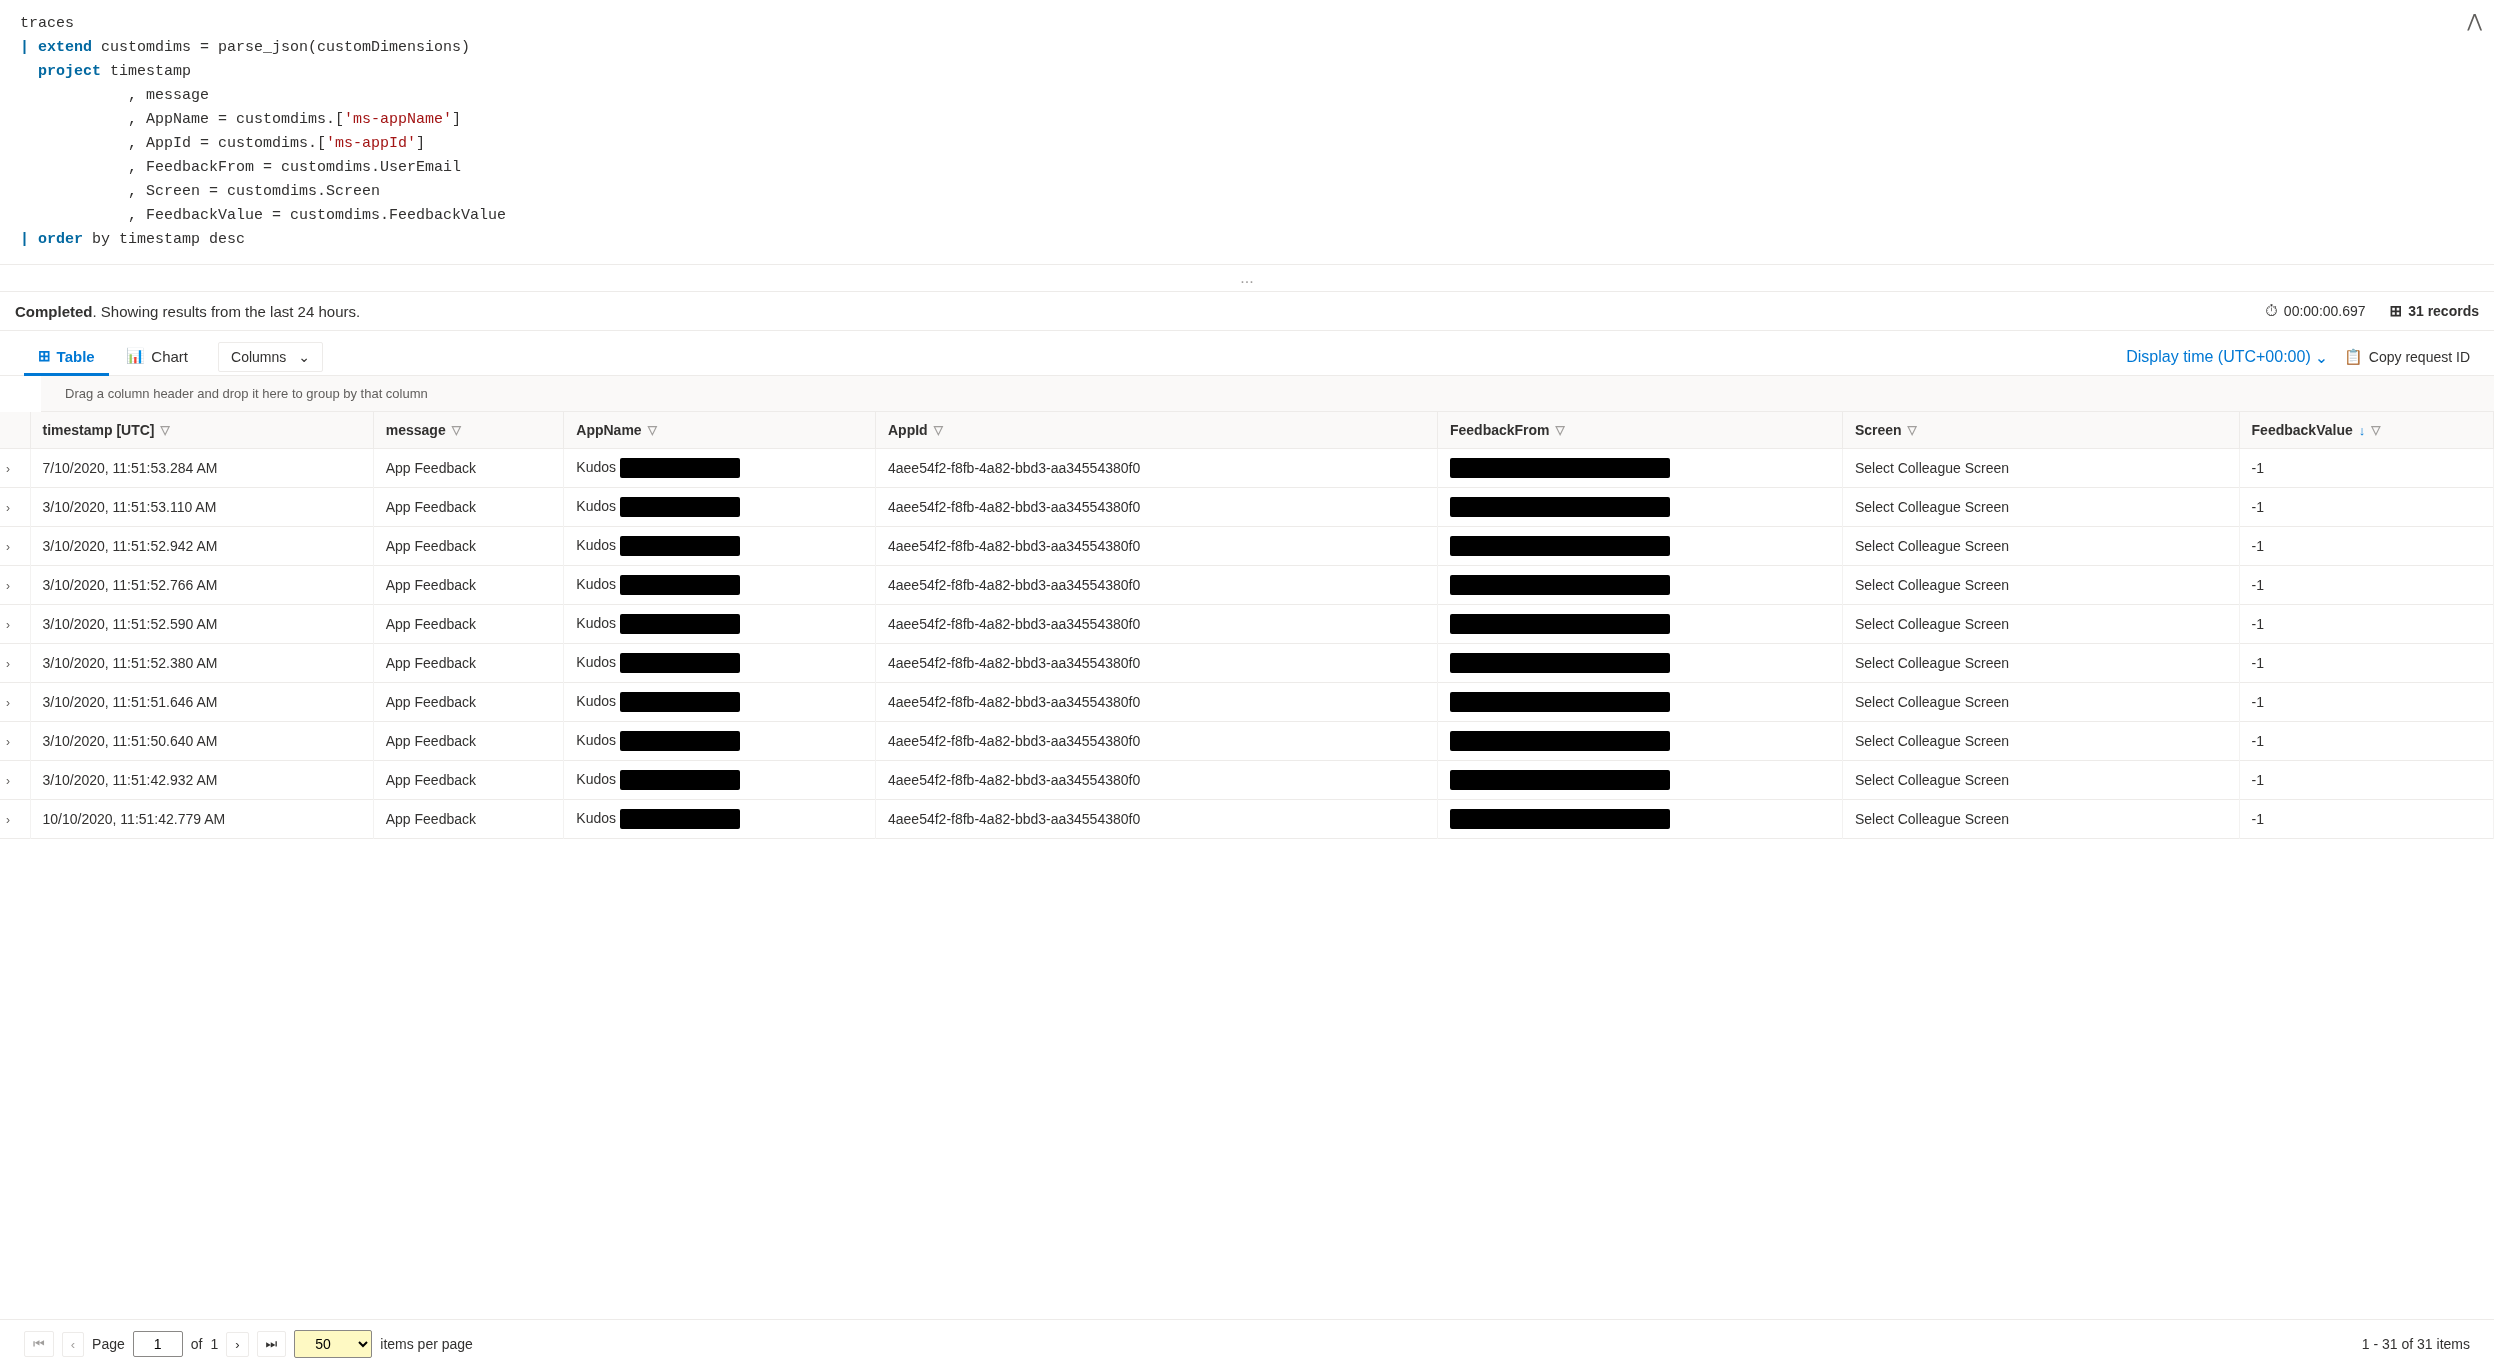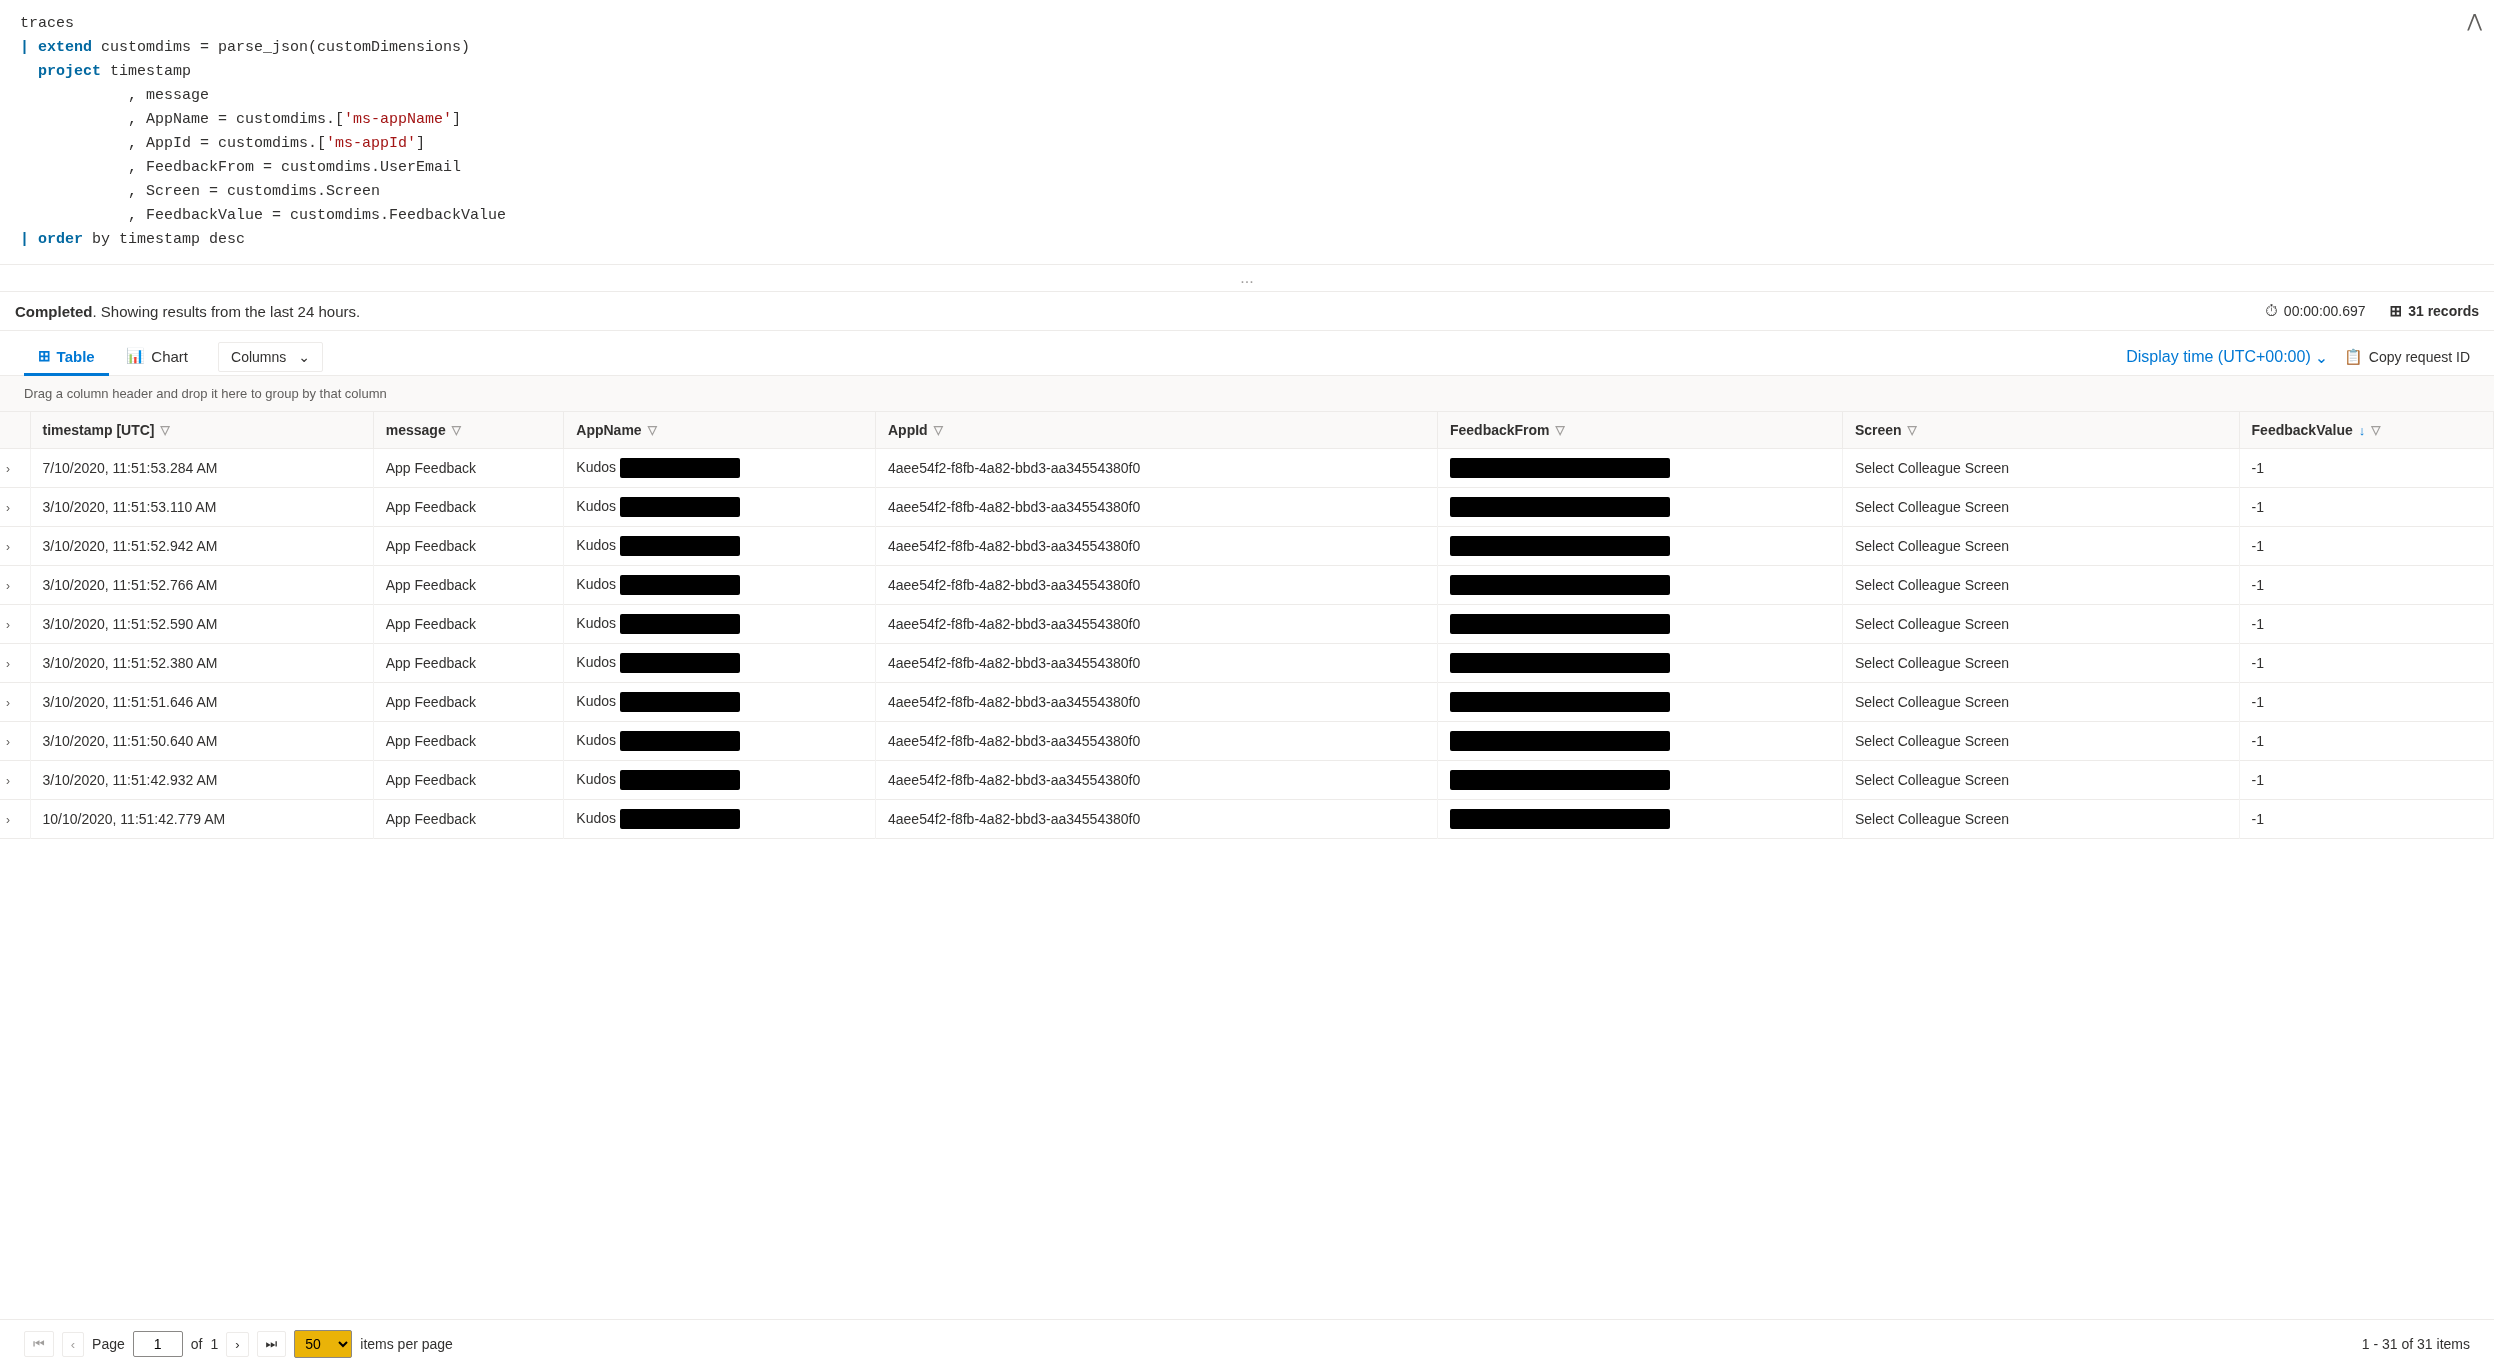--- a/index.html
+++ b/index.html
@@ -134,20 +134,21 @@
       font-size: 14px;
     }
 
     
     .drag-hint {
       padding: 10px 24px;
       font-size: 13px;
       color: #605e5c;
       border-bottom: 1px solid #edebe9;
       background: #faf9f8;
+      margin-left: 41px;
     }
 
     
     .results-table {
       width: 100%;
       border-collapse: collapse;
       font-size: 14px;
     }
     .results-table thead th {
       background: #faf9f8;
@@ -258,24 +259,24 @@
     .page-input {
       width: 50px;
       text-align: center;
       border: 1px solid #8a8886;
       padding: 4px 6px;
       font-size: 14px;
       border-radius: 2px;
     }
     .per-page-select {
       border: 1px solid #8a8886;
-      padding: 4px 6px;
+      padding: 4px 16px;
       font-size: 14px;
       border-radius: 2px;
-      background: #eab308;
+      background: #fef9c3;
     }
     .pagination-info {
       font-size: 14px;
       color: #323130;
     }
   </style>
 </head>
 <body>
 
 <div class="code-editor">

